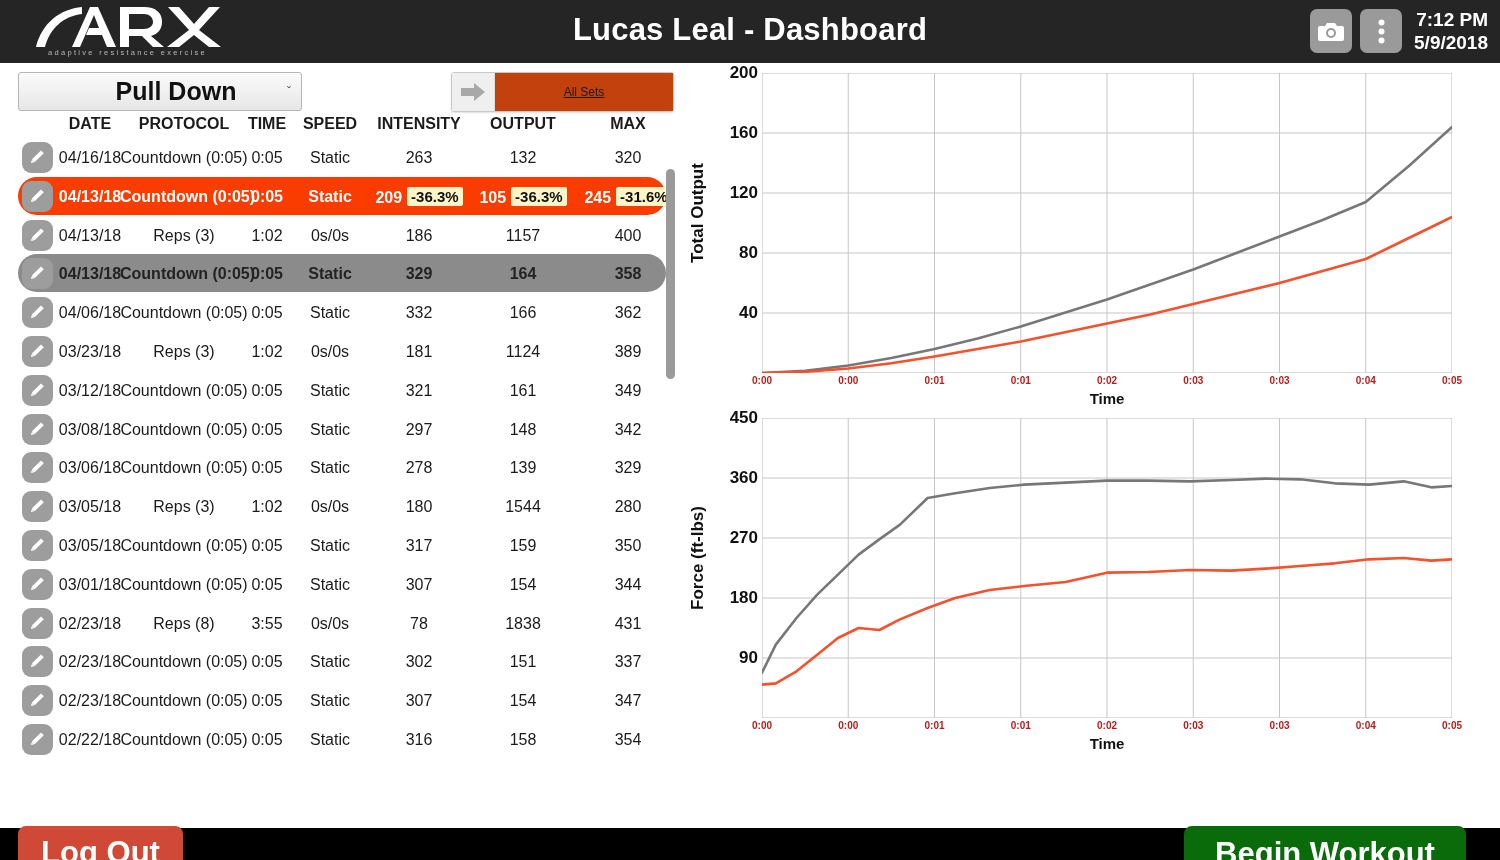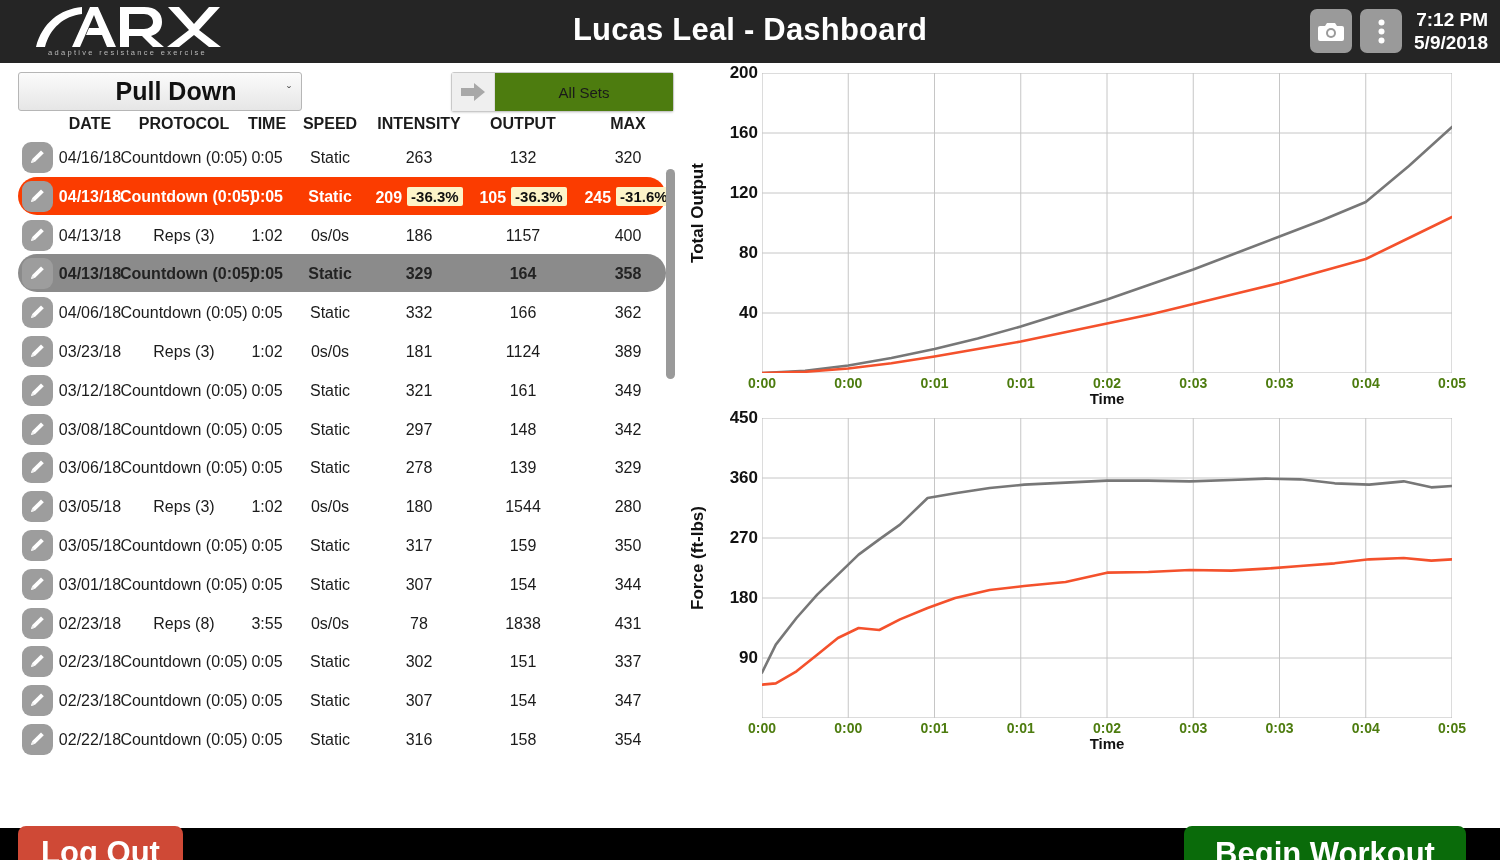--- a/index.html
+++ b/index.html
@@ -27,21 +27,21 @@
     display:flex;align-items:center;justify-content:center;box-sizing:border-box;padding-left:32px;}
   .dropdown .dd-label{font-size:25px;font-weight:bold;color:#111;}
   .dropdown .caret{position:absolute;right:10px;top:12px;font-size:12px;color:#555;}
 
   .allsets-wrap{position:absolute;left:451px;top:9px;height:40px;display:flex;
     border:1px solid #c9c9c9;border-radius:3px;background:#fff;box-sizing:border-box;
     box-shadow:0 1px 2px rgba(0,0,0,.13);}
   .allsets-arrow{width:42px;background:#efefef;display:flex;align-items:center;justify-content:center;
     border-right:1px solid #dcdcdc;}
   .allsets-label{width:178px;display:flex;align-items:center;justify-content:center;
-    font-size:15px;color:#1a1a1a;background:#4d7c0f;}
+    font-size:12px;color:#1a1a1a;background:#c2410c;text-decoration:underline;}
 
   
   .tbl{position:absolute;left:0;top:49px;width:684px;height:705px;overflow:hidden;}
   .thead,.trow{position:relative;width:684px;height:38.8px;}
   .thead{height:26px;}
   .cell{position:absolute;text-align:center;white-space:nowrap;}
   .thead .cell{font-size:16px;font-weight:600;color:#1b1b1b;top:3px;}
   .trow .cell{font-size:16px;color:#1b1b1b;top:10px;}
   .c-date{left:40px;width:100px;}
   .c-proto{left:120px;width:128px;}
@@ -74,21 +74,21 @@
   .ylabel span{transform:rotate(-90deg);white-space:nowrap;font-size:17px;font-weight:bold;color:#111;}
   .plot{position:absolute;left:78px;top:10px;width:690px;height:300px;}
   .xlabel{position:absolute;left:78px;width:690px;text-align:center;font-size:15px;
     font-weight:bold;color:#111;}
   .chart.top .xlabel{top:327px;}
   .chart.bot .xlabel{top:327px;}
   .ytick{position:absolute;right:0;font-size:17px;font-weight:bold;color:#111;
     transform:translateY(-50%);width:44px;text-align:right;}
   .ytickwrap{position:absolute;left:26px;top:10px;width:48px;height:300px;}
   .xtickwrap{position:absolute;left:78px;top:312px;width:690px;height:22px;}
-  .xtick{position:absolute;font-size:14px;font-weight:bold;color:#4d7c0f;transform:translateX(-50%);}
+  .xtick{position:absolute;font-size:10px;font-weight:bold;color:#b91c1c;transform:translateX(-50%);}
 
   
   .logout{position:absolute;left:18px;top:763px;width:165px;height:53px;background:#cf4936;
     border-radius:8px;display:flex;align-items:center;justify-content:center;
     color:#fff;font-size:31px;font-weight:bold;}
   .begin{position:absolute;left:1184px;top:763px;width:282px;height:55px;background:#0a6b0a;
     border-radius:8px;display:flex;align-items:center;justify-content:center;
     color:#fff;font-size:31px;font-weight:bold;}
 </style>
 </head>

